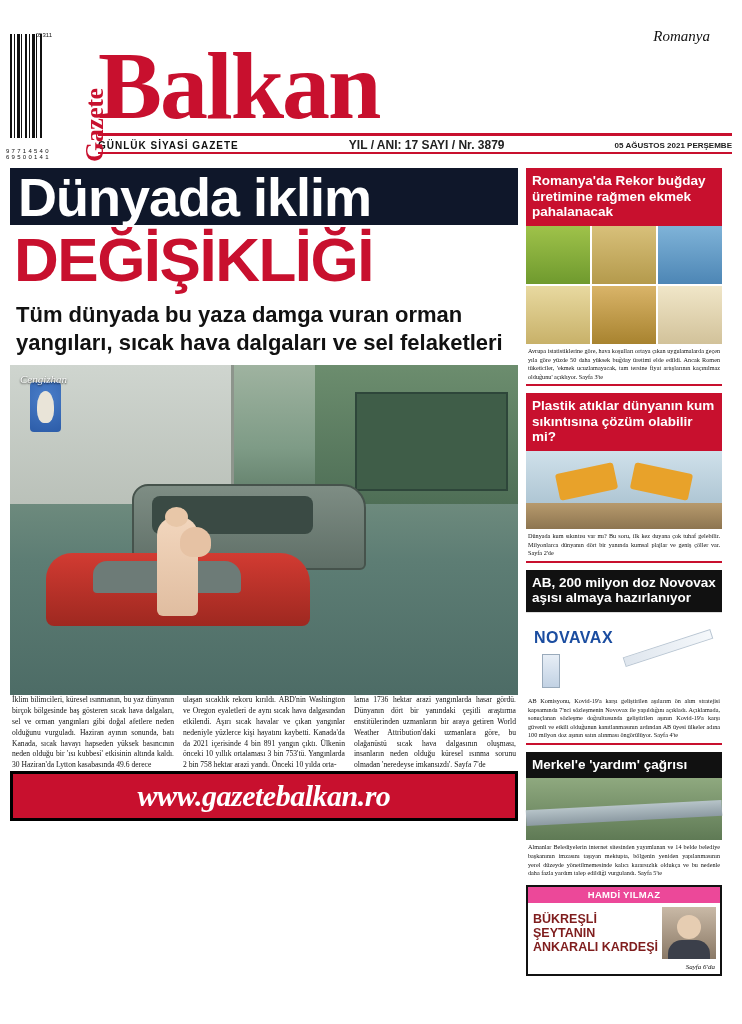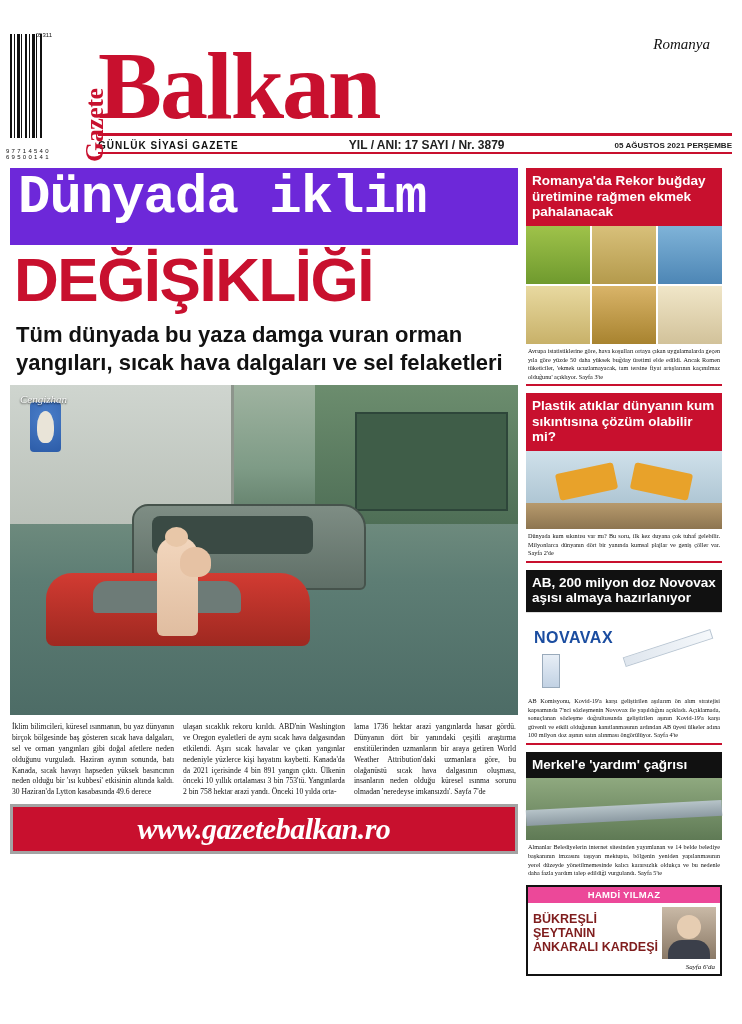--- a/index.html
+++ b/index.html
@@ -78,21 +78,21 @@
     font-weight: 700;
     font-size: 96px;
     line-height: 0.95;
     color: #c8102e;
     letter-spacing: -2px;
     margin-left: 42px;
     margin-top: 28px;
   }
   .romanya {
     position: absolute;
-    right: 22px; top: 24px;
+    right: 22px; top: 16px;
     font-family: "Liberation Serif", serif;
     font-style: italic;
     font-size: 15px;
     color: #111;
   }
   .mast-underline {
     height: 3px;
     background: #c8102e;
     margin: 2px 0 0 42px;
   }
@@ -119,27 +119,27 @@
   .body-cols {
     display: flex;
     gap: 8px;
     margin-top: 6px;
   }
   .left-col { width: 508px; }
   .right-col { width: 196px; }
 
   
   .headline-1 {
-    background: #6d28d9;
+    background: #0f172a;
     color: #fff;
-    font-family: Liberation Mono, monospace;
+    font-family: Liberation Sans, sans-serif;
     font-weight: 700;
     font-size: 54px;
     line-height: 1.02;
-    padding: 2px 8px 20px 8px;
+    padding: 2px 8px 0 8px;
     letter-spacing: -1px;
     white-space: nowrap;
   }
   .headline-2 {
     color: #c8102e;
     font-weight: 700;
     font-size: 62px;
     line-height: 1.0;
     letter-spacing: -1.5px;
     padding: 4px 4px 0 4px;
@@ -230,40 +230,38 @@
     font-size: 11px;
     color:#fff;
     opacity:0.85;
     text-shadow: 0 1px 2px #000;
   }
 
   
   .story {
     display: flex;
     gap: 9px;
-    margin-top: 7px;
     padding: 0 2px;
   }
   .story .col {
     flex: 1;
     font-family: "Liberation Serif", serif;
     font-size: 7.6px;
     line-height: 1.42;
     text-align: justify;
     color: #111;
     max-height: 116px;
     overflow: hidden;
   }
 
   
   .web-banner {
-    margin-top: 6px;
     height: 50px;
     background: #c8102e;
-    border: 3px solid #a3a3a3;
+    border: 3px solid #000000;
     display: flex;
     align-items: center;
     justify-content: center;
   }
   .web-banner span {
     color: #fff;
     font-family: "Liberation Serif", serif;
     font-style: italic;
     font-weight: 700;
     font-size: 30px;

